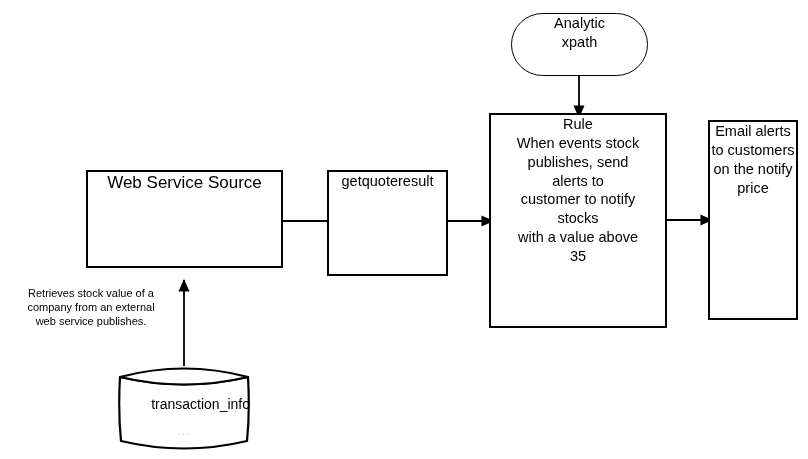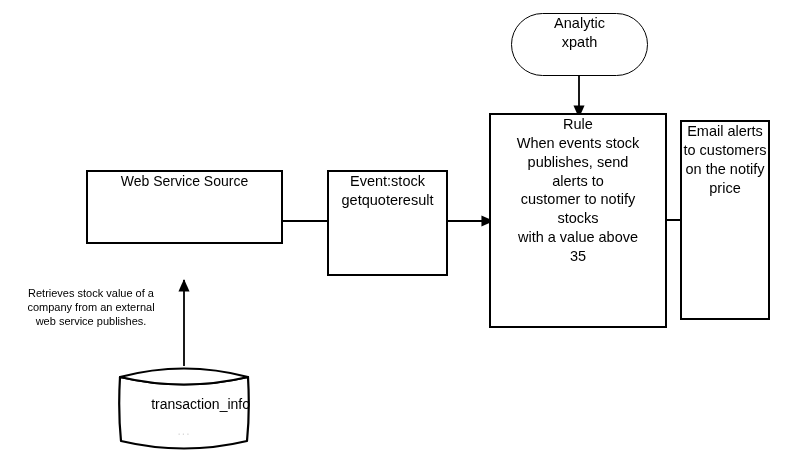--- a/index.html
+++ b/index.html
@@ -34,38 +34,38 @@
     text-align: center;
     color: #000000;
     line-height: 1.30;
   }
   .rect {
     border: 2px solid #000000;
   }
 
   
   #node-web-service-source {
-    left: 86px;  top: 170px;  width: 197px; height: 74px;
-    font-size: 14px;
+    left: 86px;  top: 170px;  width: 197px; height: 98px;
+    font-size: 17px;
   }
   #node-event-stock {
     left: 327px; top: 170px; width: 121px; height: 106px;
     font-size: 14.5px;
   }
   #node-event-stock .stack { display: block; }
   #node-event-stock .stack .l2 { }
 
   #node-rule {
     left: 489px; top: 113px; width: 178px; height: 215px;
     font-size: 14.5px;
   }
   #node-rule .rule-text { padding: 0 24px; }
 
   #node-email-alerts {
-    left: 680px; top: 120px; width: 90px; height: 200px;
+    left: 708px; top: 120px; width: 90px; height: 200px;
     font-size: 14.5px;
   }
 
   #node-analytic-xpath {
     left: 511px; top: 13px; width: 137px; height: 63px;
     border: 1.6px solid #000000;
     border-radius: 32px;
     font-size: 14.5px;
   }
 
@@ -141,21 +141,20 @@
       <div class="l2">xpath</div>
     </div>
   </div>
 
   <div class="node rect" id="node-web-service-source">
     <div>Web Service Source</div>
   </div>
 
   <div class="node rect" id="node-event-stock">
     <div class="stack">
-      <div class="l1">Event:stock</div>
       <div class="l2">getquoteresult</div>
     </div>
   </div>
 
   <div class="node rect" id="node-rule">
     <div class="rule-text">
       <div>Rule</div>
       <div>When events  stock</div>
       <div>publishes, send alerts to</div>
       <div>customer to notify stocks</div>

